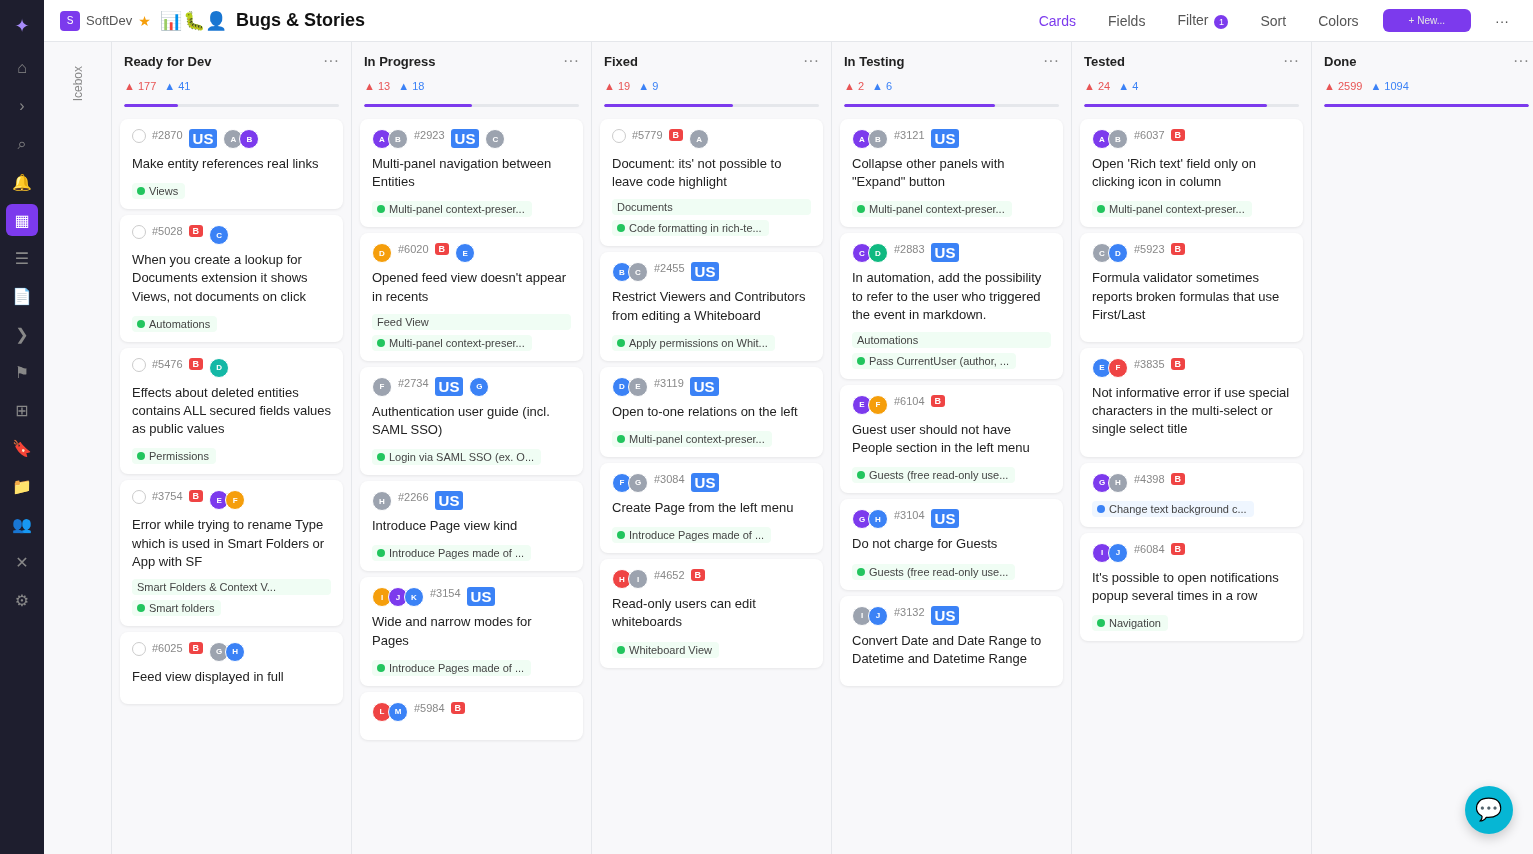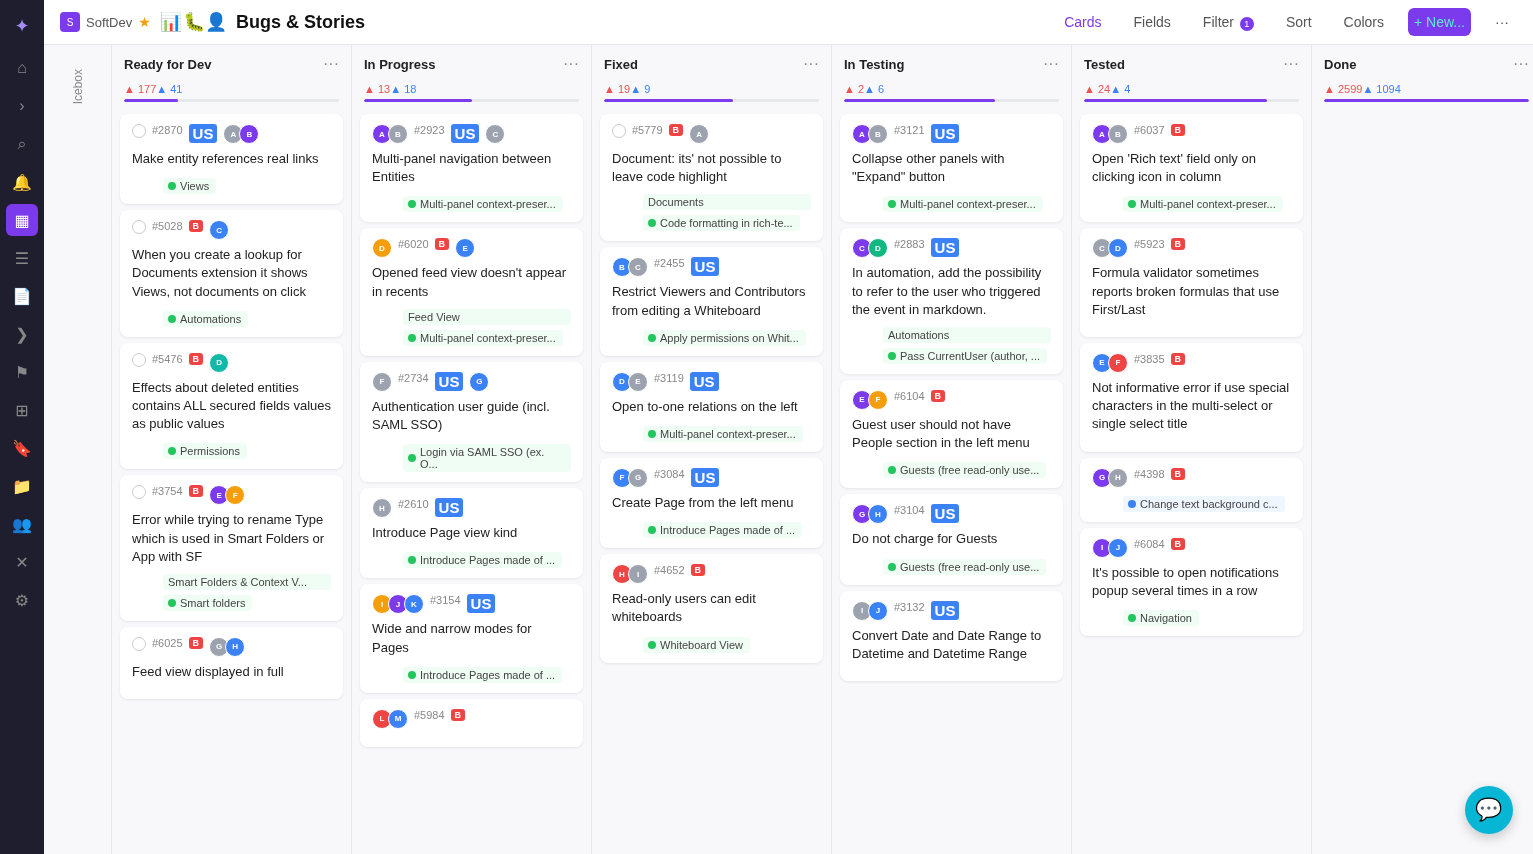--- a/index.html
+++ b/index.html
@@ -46,23 +46,23 @@
     .app-icon { width: 20px; height: 20px; background: #7c3aed; border-radius: 4px; display: flex; align-items: center; justify-content: center; color: #fff; font-size: 10px; }
     .board-title { font-size: 18px; font-weight: 600; color: #111; display: flex; align-items: center; gap: 8px; }
     .topbar-right { display: flex; align-items: center; gap: 16px; }
     .topbar-btn {
       background: none; border: none; cursor: pointer;
       font-size: 14px; color: #555; padding: 4px 8px;
       border-radius: 4px;
     }
     .topbar-btn.active { color: #7c3aed; font-weight: 500; }
     .new-btn {
-      background: #7c3aed; color: #5eead4; border: none;
-      padding: 6px 6px; border-radius: 6px; cursor: pointer;
-      font-size: 14px; font-weight: 500; display: flex; align-items: center; gap: 4px;
+      background: #7c3aed; color: #e5e5e5; border: none;
+      padding: 6px 26px; border-radius: 6px; cursor: pointer;
+      font-size: 10px; font-weight: 500; display: flex; align-items: center; gap: 4px;
     }
     .filter-badge { background: #7c3aed; color: #fff; border-radius: 50%; width: 14px; height: 14px; font-size: 9px; display: inline-flex; align-items: center; justify-content: center; margin-left: 2px; }
 
     
     .board-area { flex: 1; overflow: hidden; display: flex; flex-direction: column; }
 
     
     .columns-wrapper { flex: 1; display: flex; overflow-x: auto; padding: 0; }
     
     .column {
@@ -92,22 +92,22 @@
       padding: 10px 12px 6px;
       display: flex;
       align-items: center;
       justify-content: space-between;
       flex-shrink: 0;
     }
     .col-title { font-size: 13px; font-weight: 600; color: #222; }
     .col-more { color: #888; font-size: 16px; cursor: pointer; }
 
     .col-counts {
-      padding: 4px 12px 4px;
-      display: flex; gap: 0;
+      padding: 4px 12px 12px;
+      display: flex; gap: 8px;
       flex-shrink: 0;
     }
     .count-badge {
       display: flex; align-items: center; gap: 3px;
       font-size: 11px; font-weight: 500;
     }
     .count-up { color: #e85555; }
     .count-down { color: #3b82f6; }
 
     .col-progress {
@@ -171,21 +171,20 @@
     .av-red { background: #ef4444; }
 
     .card-title { font-size: 13px; color: #222; line-height: 1.4; margin-bottom: 8px; }
 
     .card-label {
       display: inline-flex; align-items: center; gap: 4px;
       font-size: 11px; color: #444;
       background: #f0fdf4; border-radius: 4px;
       padding: 2px 7px 2px 5px;
       margin-top: 2px;
-      margin-left: 31px;
     }
     .label-dot { width: 8px; height: 8px; border-radius: 50%; flex-shrink: 0; }
     .label-green-dot { background: #22c55e; }
     .label-blue-dot { background: #3b82f6; }
 
     
     .chat-btn {
       position: fixed; bottom: 20px; right: 20px;
       width: 48px; height: 48px;
       background: #06b6d4; border-radius: 50%;
@@ -418,21 +417,21 @@
             <div class="card-title">Authentication user guide (incl. SAML SSO)</div>
             <span class="card-label">
               <span class="label-dot label-green-dot"></span>Login via SAML SSO (ex. O...
             </span>
           </div>
           <div class="card">
             <div class="card-meta">
               <div class="avatar-group">
                 <div class="avatar av-gray">H</div>
               </div>
-              <span class="card-id">#2610</span>
+              <span class="card-id">#2266</span>
               <span class="tag-us">US</span>
             </div>
             <div class="card-title">Introduce Page view kind</div>
             <span class="card-label">
               <span class="label-dot label-green-dot"></span>Introduce Pages made of ...
             </span>
           </div>
           <div class="card">
             <div class="card-meta">
               <div class="avatar-group">

